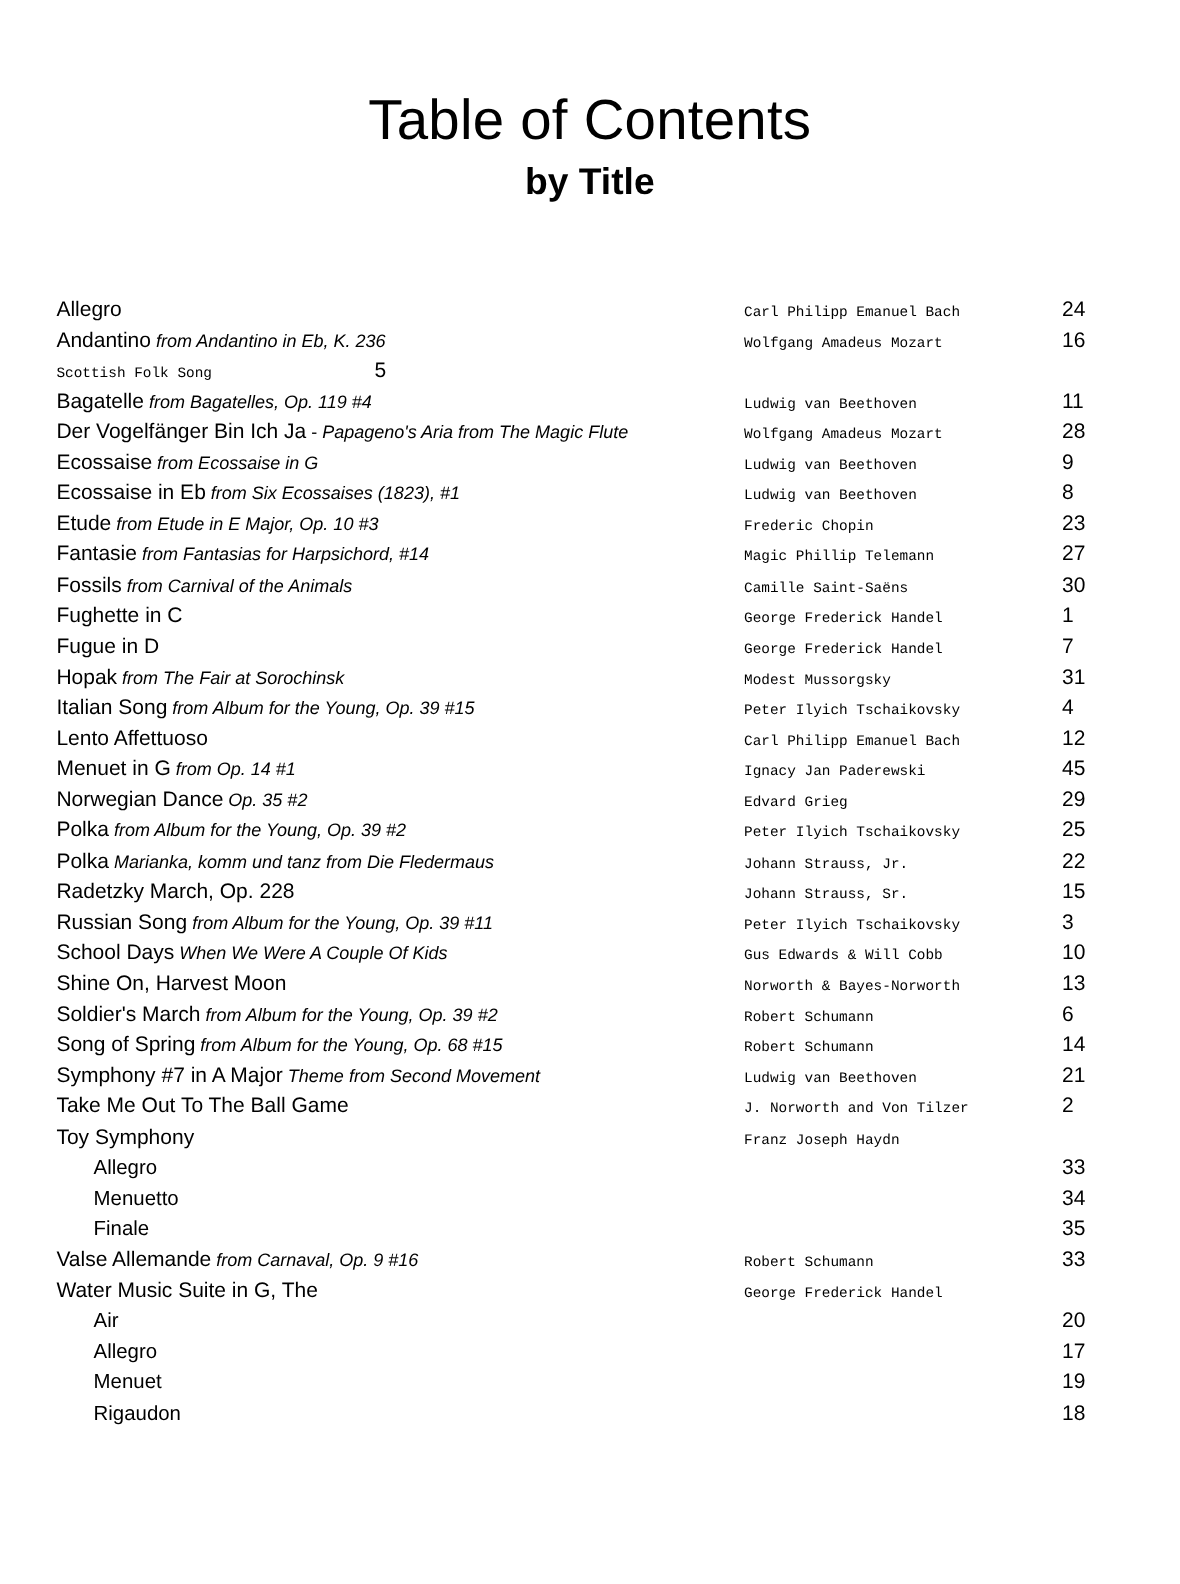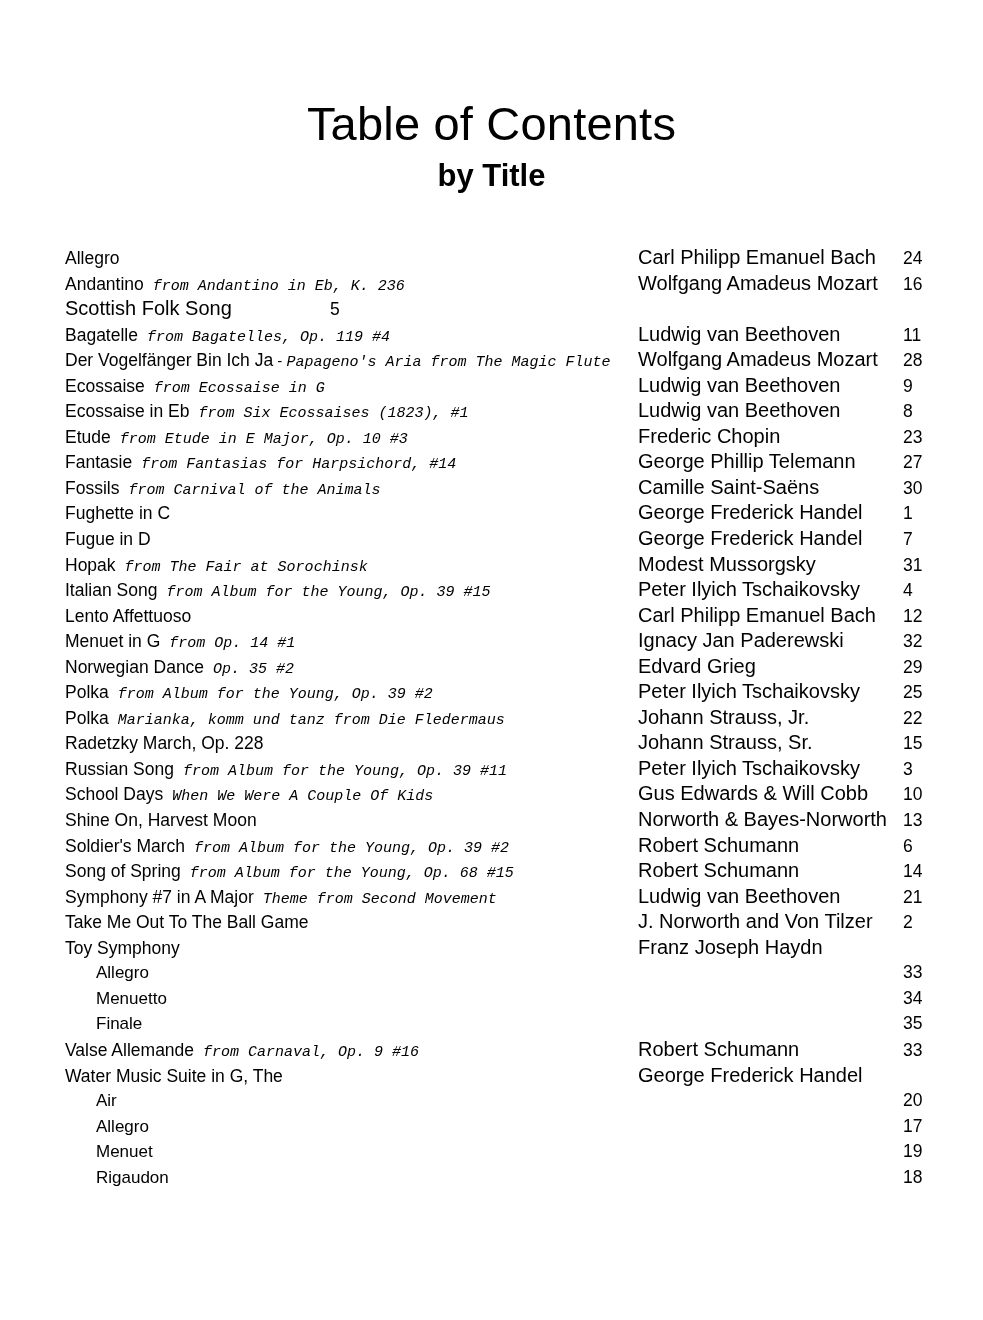--- a/index.html
+++ b/index.html
@@ -20,40 +20,40 @@
   .page {
     width: 983px;
     height: 1320px;
     position: relative;
     padding: 0;
   }
 
   
   .heading {
     text-align: center;
-    padding-top: 100px;
+    padding-top: 76px;
   }
   .heading .main-title {
     font-size: 47px;
     font-weight: 400;
     letter-spacing: 0.2px;
     line-height: 1.0;
     margin: 0;
   }
   .heading .sub-title {
     font-size: 31px;
     font-weight: 700;
     line-height: 1.0;
     margin: 13px 0 0 0;
   }
 
   
   .toc {
     position: absolute;
-    left: 65px;
+    left: 47px;
     top: 245px;
     width: 893px;
   }
 
   .toc-row {
     display: flex;
     align-items: baseline;
     height: 25.55px;
     line-height: 25.55px;
     white-space: nowrap;
@@ -61,34 +61,34 @@
 
   .col-title {
     width: 573px;
     flex: 0 0 573px;
     font-size: 17.5px;
     overflow: visible;
   }
   .col-composer {
     width: 265px;
     flex: 0 0 265px;
-    font-size: 20px;
+    font-size: 12px;
+    font-family: Liberation Mono, monospace;
   }
   .col-page {
     width: 55px;
     flex: 0 0 55px;
     text-align: left;
     font-size: 17.5px;
   }
 
   .t-main { font-style: normal; }
   .t-sub {
     font-style: italic;
     font-size: 15px;
-    font-family: Liberation Mono, monospace;
   }
   .t-dash {
     font-style: normal;
     font-size: 15px;
   }
 
   
   .toc-row.movement .col-title {
     padding-left: 31px;
     font-style: italic;
@@ -140,21 +140,21 @@
         <div class="col-composer">Ludwig van Beethoven</div>
         <div class="col-page">8</div>
       </div>
       <div class="toc-row">
         <div class="col-title"><span class="t-main">Etude</span><span class="t-sub"> from Etude in E Major, Op. 10 #3</span></div>
         <div class="col-composer">Frederic Chopin</div>
         <div class="col-page">23</div>
       </div>
       <div class="toc-row">
         <div class="col-title"><span class="t-main">Fantasie</span><span class="t-sub"> from Fantasias for Harpsichord, #14</span></div>
-        <div class="col-composer">George Phillip Telemann</div>
+        <div class="col-composer">Magic Phillip Telemann</div>
         <div class="col-page">27</div>
       </div>
       <div class="toc-row">
         <div class="col-title"><span class="t-main">Fossils</span><span class="t-sub"> from Carnival of the Animals</span></div>
         <div class="col-composer">Camille Saint-Saëns</div>
         <div class="col-page">30</div>
       </div>
       <div class="toc-row">
         <div class="col-title"><span class="t-main">Fughette in C</span></div>
         <div class="col-composer">George Frederick Handel</div>
@@ -176,21 +176,21 @@
         <div class="col-page">4</div>
       </div>
       <div class="toc-row">
         <div class="col-title"><span class="t-main">Lento Affettuoso</span></div>
         <div class="col-composer">Carl Philipp Emanuel Bach</div>
         <div class="col-page">12</div>
       </div>
       <div class="toc-row">
         <div class="col-title"><span class="t-main">Menuet in G</span><span class="t-sub"> from Op. 14 #1</span></div>
         <div class="col-composer">Ignacy Jan Paderewski</div>
-        <div class="col-page">32</div>
+        <div class="col-page">45</div>
       </div>
       <div class="toc-row">
         <div class="col-title"><span class="t-main">Norwegian Dance</span><span class="t-sub"> Op. 35 #2</span></div>
         <div class="col-composer">Edvard Grieg</div>
         <div class="col-page">29</div>
       </div>
       <div class="toc-row">
         <div class="col-title"><span class="t-main">Polka</span><span class="t-sub"> from Album for the Young, Op. 39 #2</span></div>
         <div class="col-composer">Peter Ilyich Tschaikovsky</div>
         <div class="col-page">25</div>

